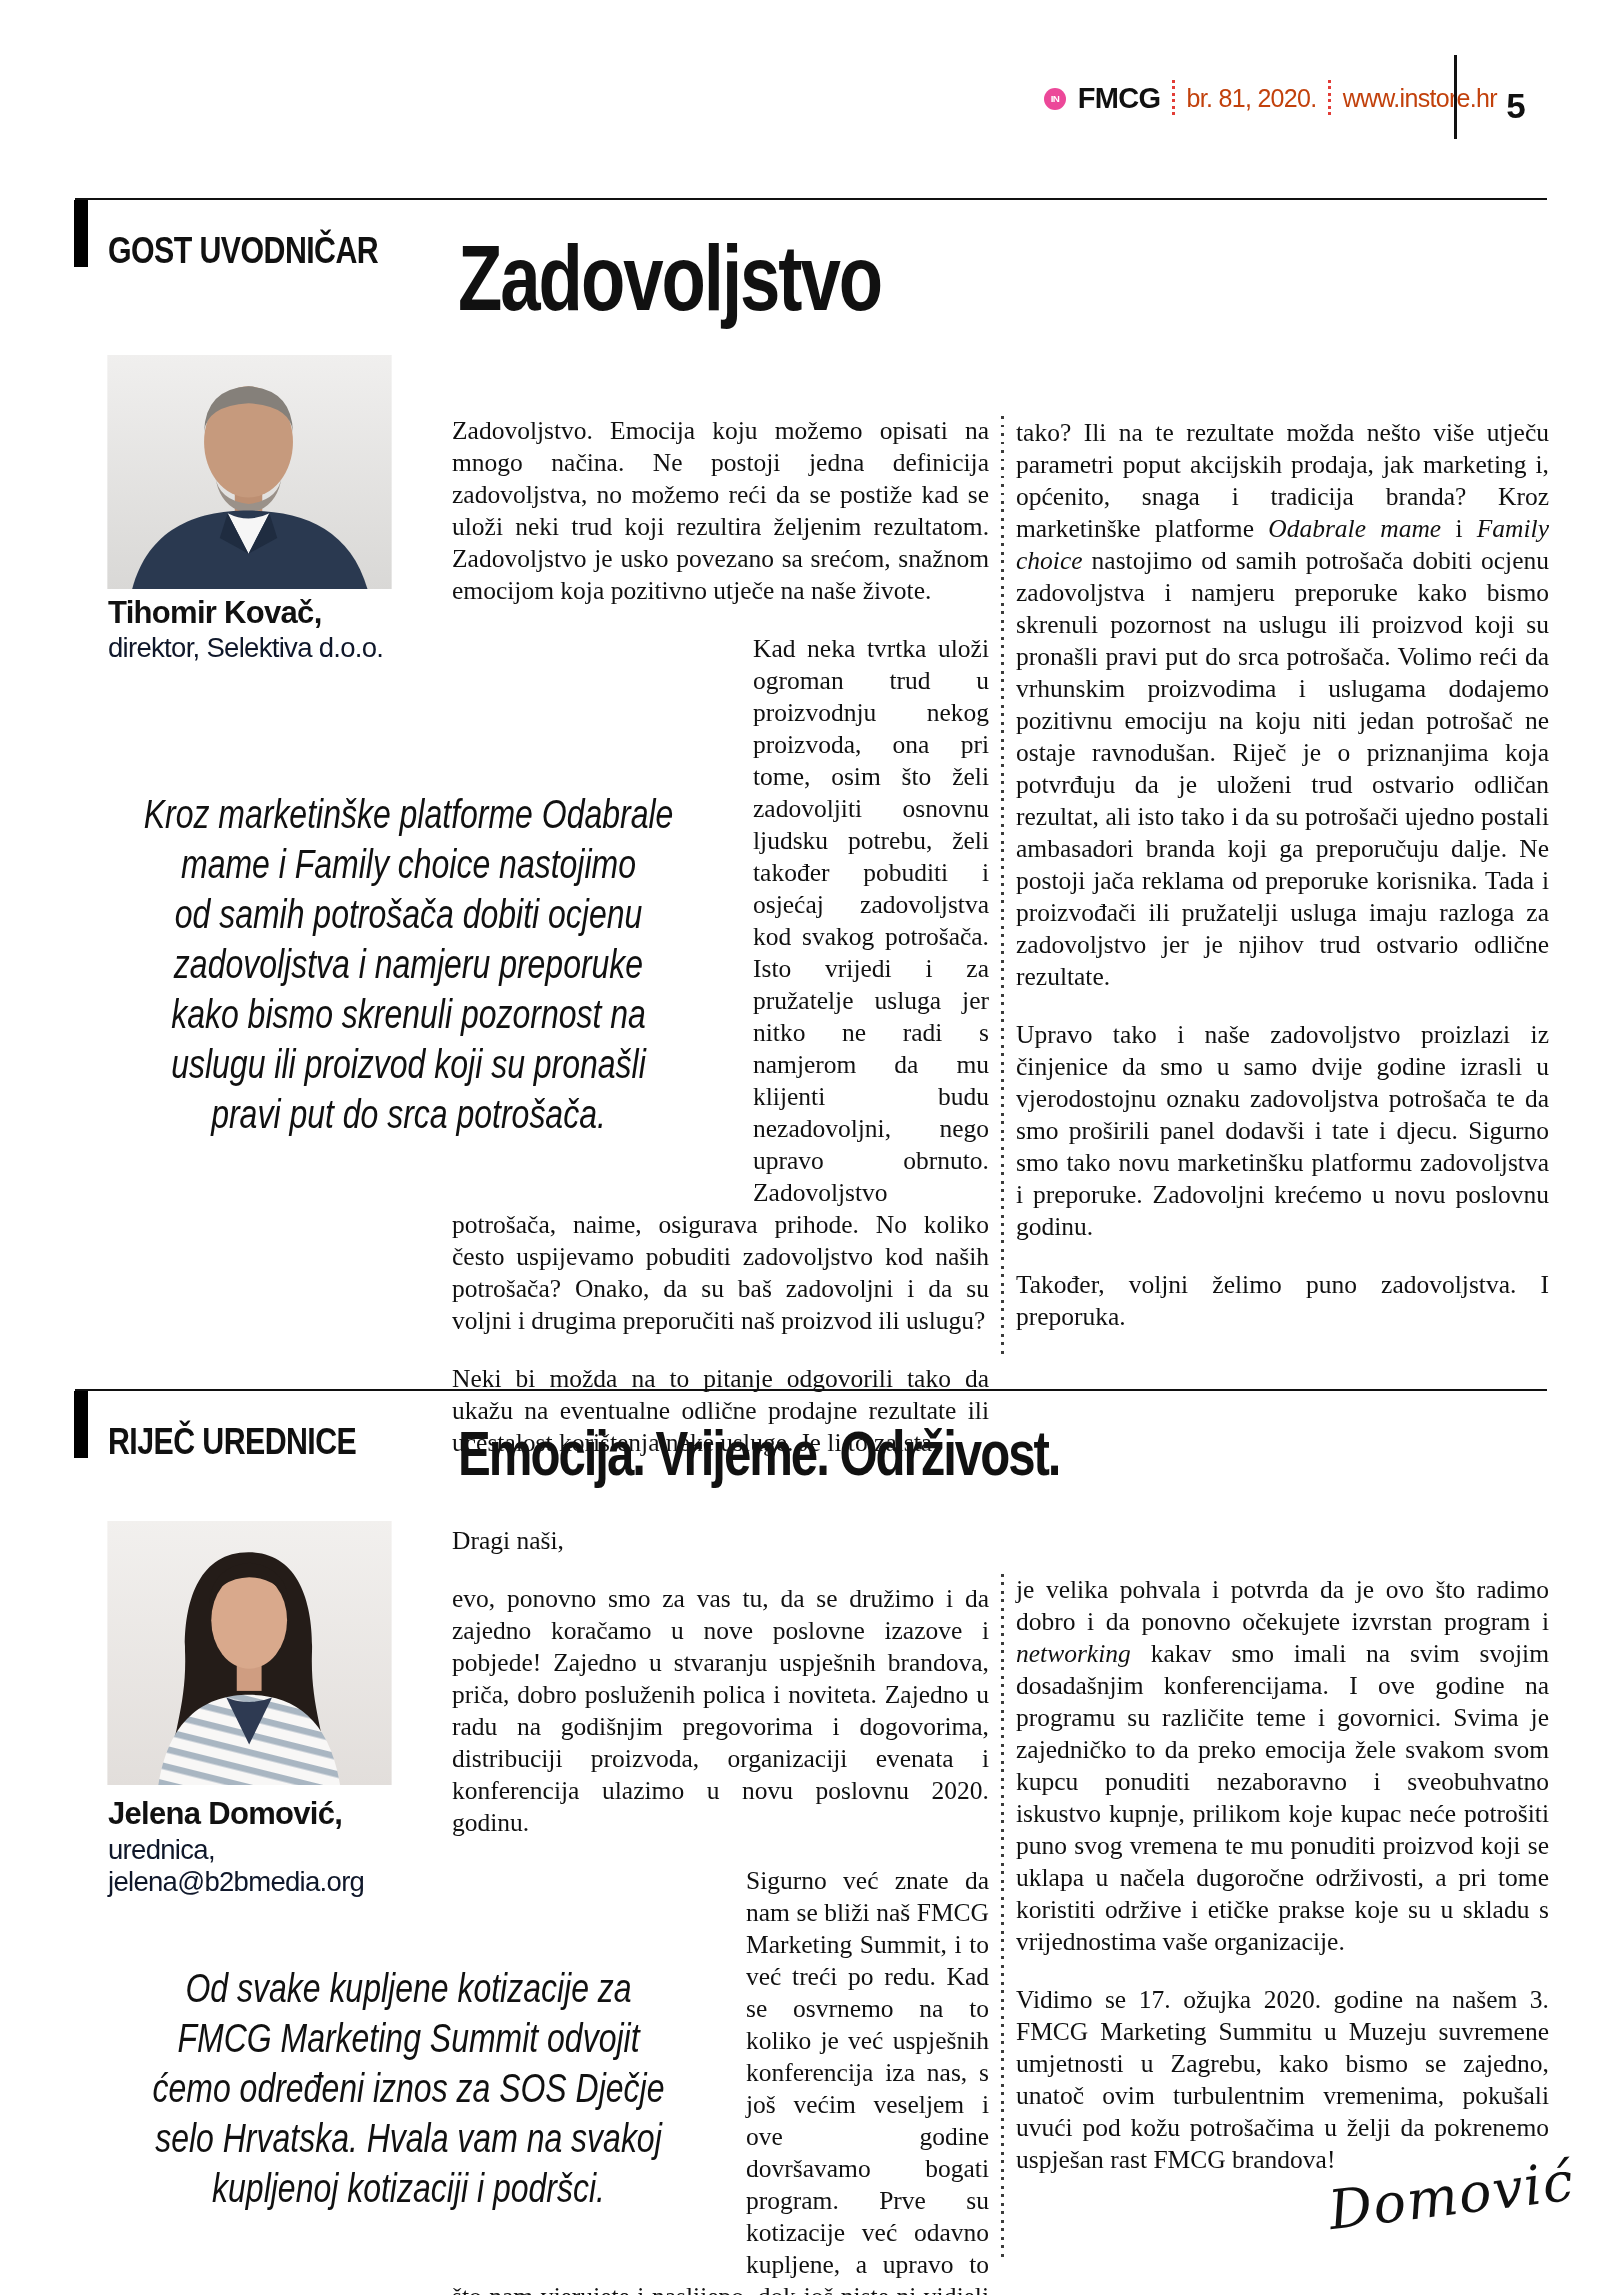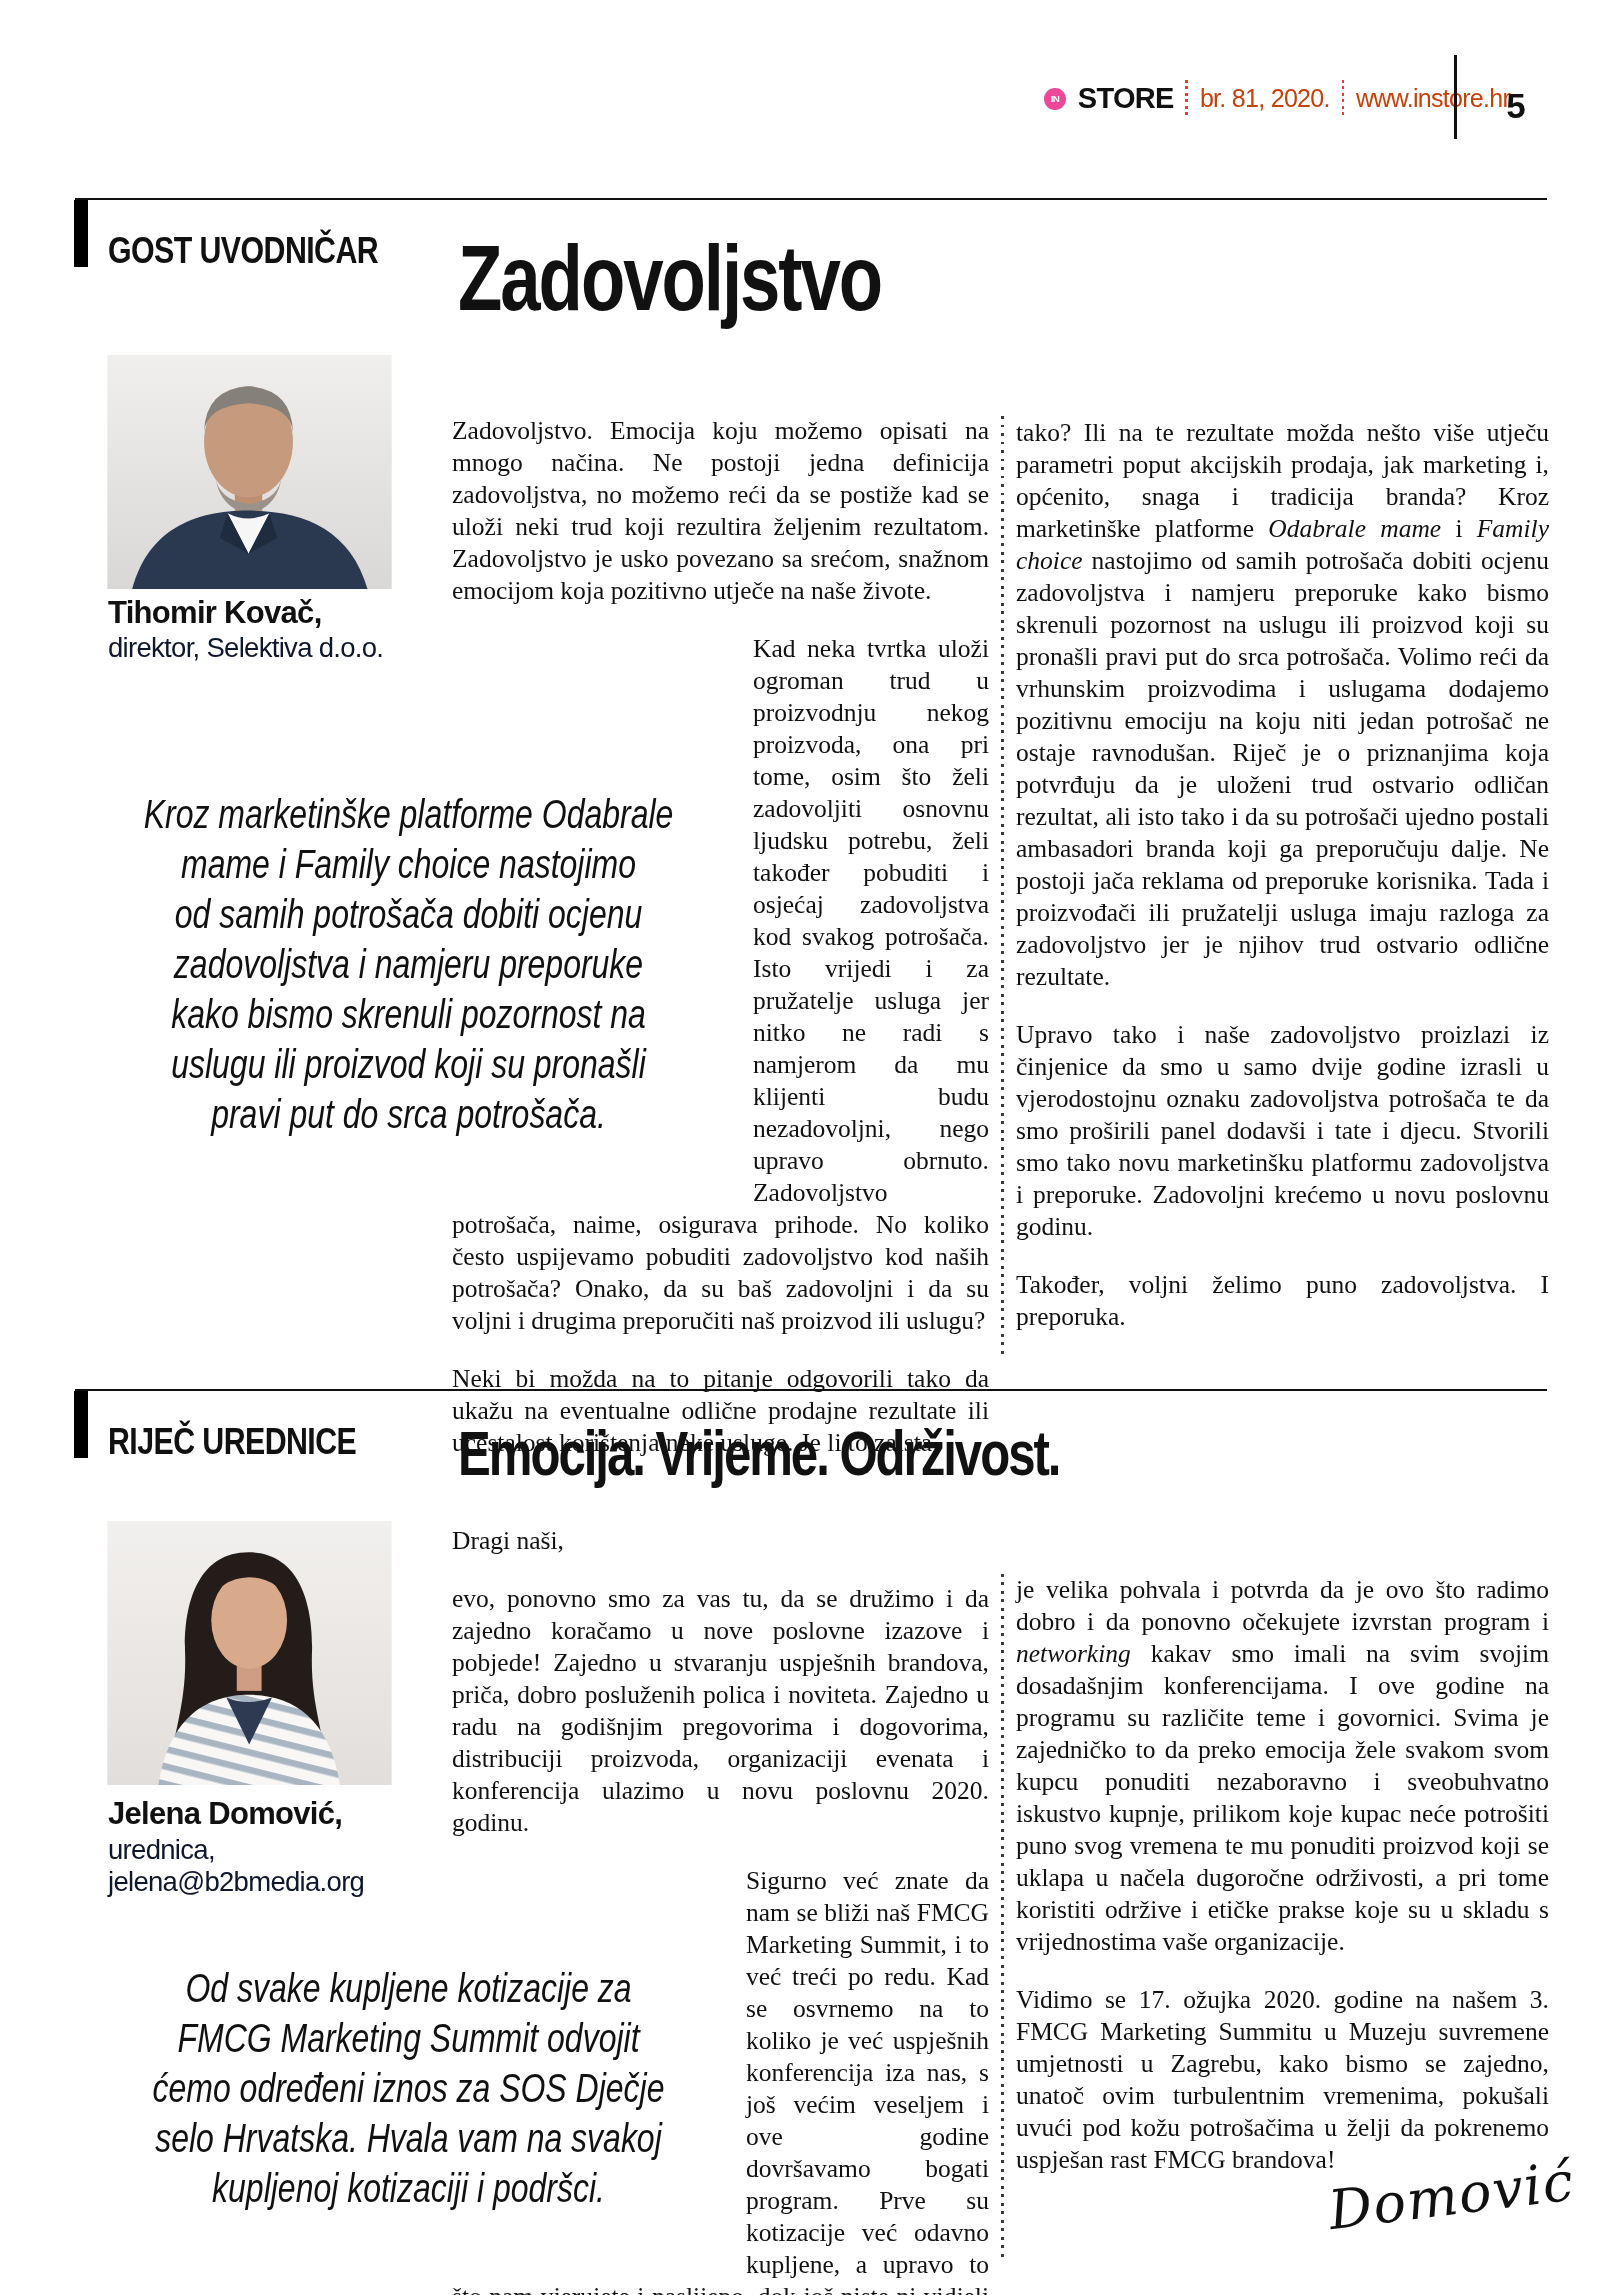--- a/index.html
+++ b/index.html
@@ -60,21 +60,21 @@
 </style>
 </head>
 <body>
 
 <div class="page">
 
   <div class="header-row">
     <div class="logo-circle">
       <span>IN</span>
     </div>
-    <span class="store-text">STORE</span>
+    <span class="store-text">FMCG</span>
     <span class="hsep-red"></span>
     <span class="header-meta">br. 81, 2020.</span>
     <span class="hsep-red"></span>
     <span class="header-meta">www.instore.hr</span>
   </div>
   <div class="abs header-bar"></div>
   <div class="abs pagenum">5</div>
 
   <div class="abs rule" style="top:198px;"></div>
   <div class="abs sidebar-bar" style="top:200px;"></div>
@@ -114,21 +114,21 @@
   <div class="abs body-col" style="left:452px; top:415px; width:537px;">
     <p>Zadovoljstvo. Emocija koju možemo opisati na mnogo načina. Ne postoji jedna definicija zadovoljstva, no možemo reći da se postiže kad se uloži neki trud koji rezultira željenim rezultatom. Zadovoljstvo je usko povezano sa srećom, snažnom emocijom koja pozitivno utječe na naše živote.</p>
     <p><span class="sp1"></span><span>Kad neka tvrtka uloži ogroman trud u proizvodnju nekog proizvoda, ona pri tome, osim što želi zadovoljiti osnovnu ljudsku potrebu, želi također pobuditi i osjećaj zadovoljstva kod svakog potrošača. Isto vrijedi i za pružatelje usluga jer nitko ne radi s namjerom da mu klijenti budu nezadovoljni, nego upravo obrnuto. Zadovoljstvo potrošača, naime, osigurava prihode. No koliko često uspijevamo pobuditi zadovoljstvo kod naših potrošača? Onako, da su baš zadovoljni i da su voljni i drugima preporučiti naš proizvod ili uslugu?</span></p>
     <p>Neki bi možda na to pitanje odgovorili tako da ukažu na eventualne odlične prodajne rezultate ili učestalost korištenja neke usluge. Je li to zaista</p>
   </div>
 
   <div class="abs vsep" style="top:416px; height:942px;"></div>
 
   <div class="abs body-col" style="left:1016px; top:417px; width:533px;">
     <p><span>tako? Ili na te rezultate možda nešto više utječu parametri poput akcijskih prodaja, jak marketing i, općenito, snaga i tradicija branda? Kroz marketinške platforme </span><i>Odabrale mame</i><span> i </span><i>Family choice</i><span> nastojimo od samih potrošača dobiti ocjenu zadovoljstva i namjeru preporuke kako bismo skrenuli pozornost na uslugu ili proizvod koji su pronašli pravi put do srca potrošača. Volimo reći da vrhunskim proizvodima i uslugama dodajemo pozitivnu emociju na koju niti jedan potrošač ne ostaje ravnodušan. Riječ je o priznanjima koja potvrđuju da je uloženi trud ostvario odličan rezultat, ali isto tako i da su potrošači ujedno postali ambasadori branda koji ga preporučuju dalje. Ne postoji jača reklama od preporuke korisnika. Tada i proizvođači ili pružatelji usluga imaju razloga za zadovoljstvo jer je njihov trud ostvario odlične rezultate.</span></p>
-    <p>Upravo tako i naše zadovoljstvo proizlazi iz činjenice da smo u samo dvije godine izrasli u vjerodostojnu oznaku zadovoljstva potrošača te da smo proširili panel dodavši i tate i djecu. Stvorili smo tako novu marketinšku platformu zadovoljstva i preporuke. Zadovoljni krećemo u novu poslovnu godinu.</p>
+    <p>Upravo tako i naše zadovoljstvo proizlazi iz činjenice da smo u samo dvije godine izrasli u vjerodostojnu oznaku zadovoljstva potrošača te da smo proširili panel dodavši i tate i djecu. Sigurno smo tako novu marketinšku platformu zadovoljstva i preporuke. Zadovoljni krećemo u novu poslovnu godinu.</p>
     <p>Također, voljni želimo puno zadovoljstva. I preporuka.</p>
   </div>
 
   <div class="abs rule" style="top:1389px;"></div>
   <div class="abs sidebar-bar" style="top:1391px;"></div>
   <div class="abs section-label" style="left:108px; top:1421px;">RIJEČ UREDNICE</div>
   <div class="abs big-title title-2" style="left:458px; top:1417px;">Emocija. Vrijeme. Održivost.</div>
 
   <div class="abs photo-box" style="left:107px; top:1521px; width:285px; height:264px;">
     <svg width="285" height="264" viewBox="0 0 435 404">

